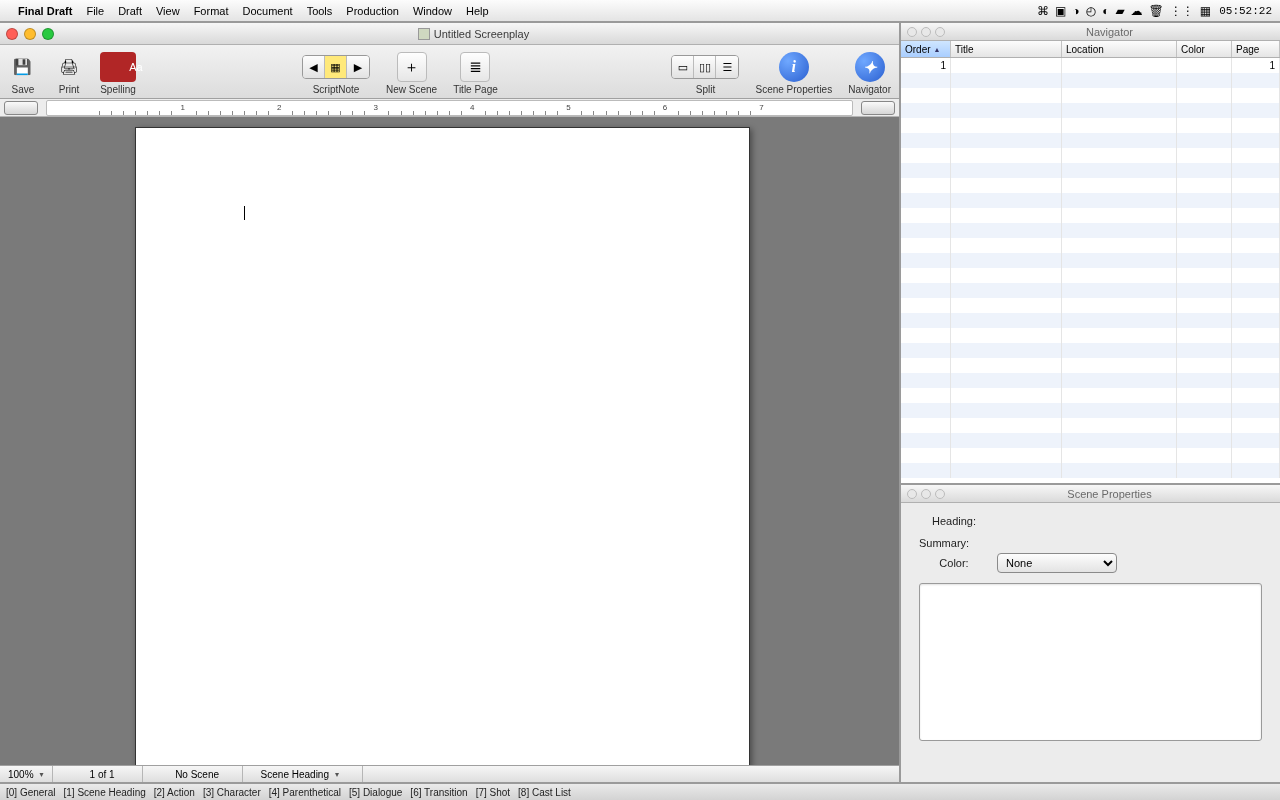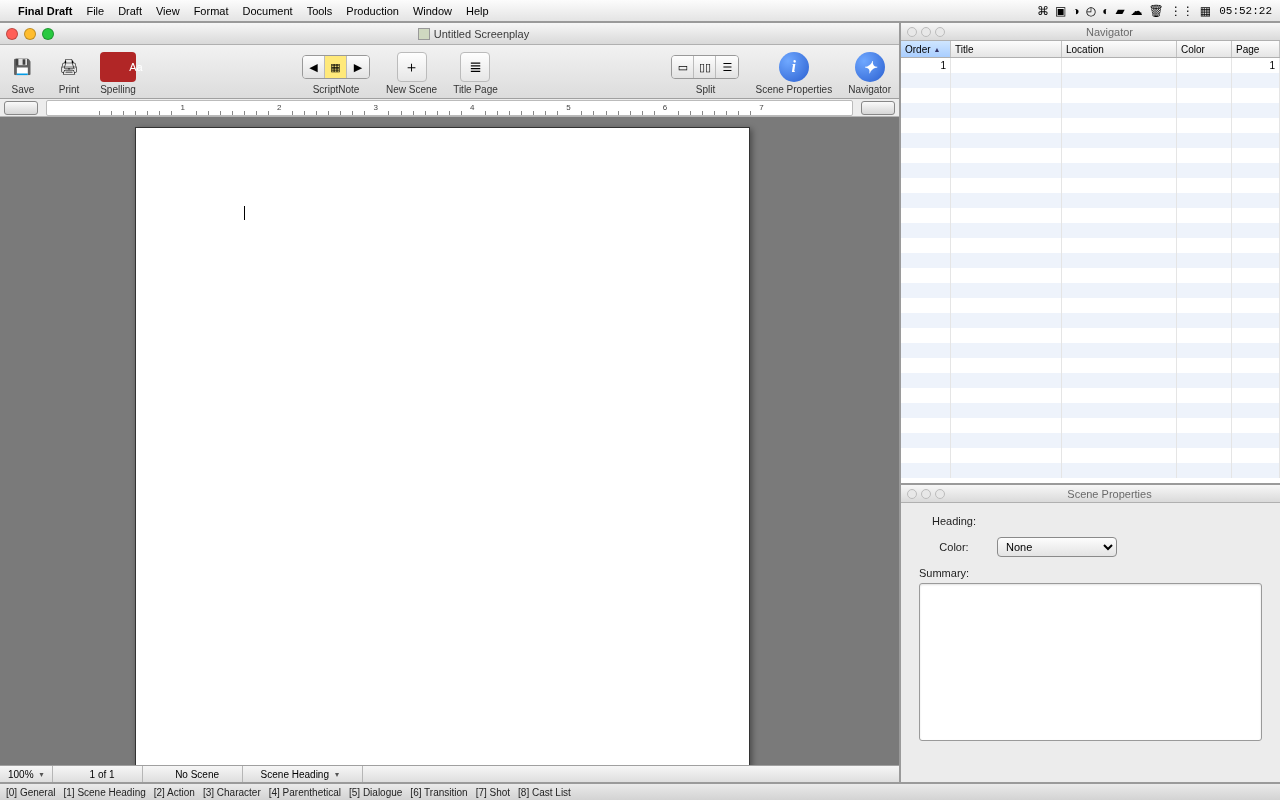--- a/index.html
+++ b/index.html
@@ -509,26 +509,26 @@
         <span></span>
         <span></span>
       </div>
     <div class="ptitle">Scene Properties</div>
   </div>
   <div class="propbody">
     <div class="prow">
         <label>Heading:</label>
         <span></span>
       </div>
+    <div class="prow" style="margin-bottom:4px">
+        <label style="text-align:left;width:auto">Summary:</label>
+      </div>
     <div class="prow">
         <label>Color:</label>
         <select><option>None</option></select>
-      </div>
-    <div class="prow" style="margin-bottom:4px">
-        <label style="text-align:left;width:auto">Summary:</label>
       </div>
     <div class="summarybox"></div>
   </div>
 </div>
 
 <div class="hintbar">
   <span>[0] General</span>
   <span>[1] Scene Heading</span>
   <span>[2] Action</span>
   <span>[3] Character</span>

